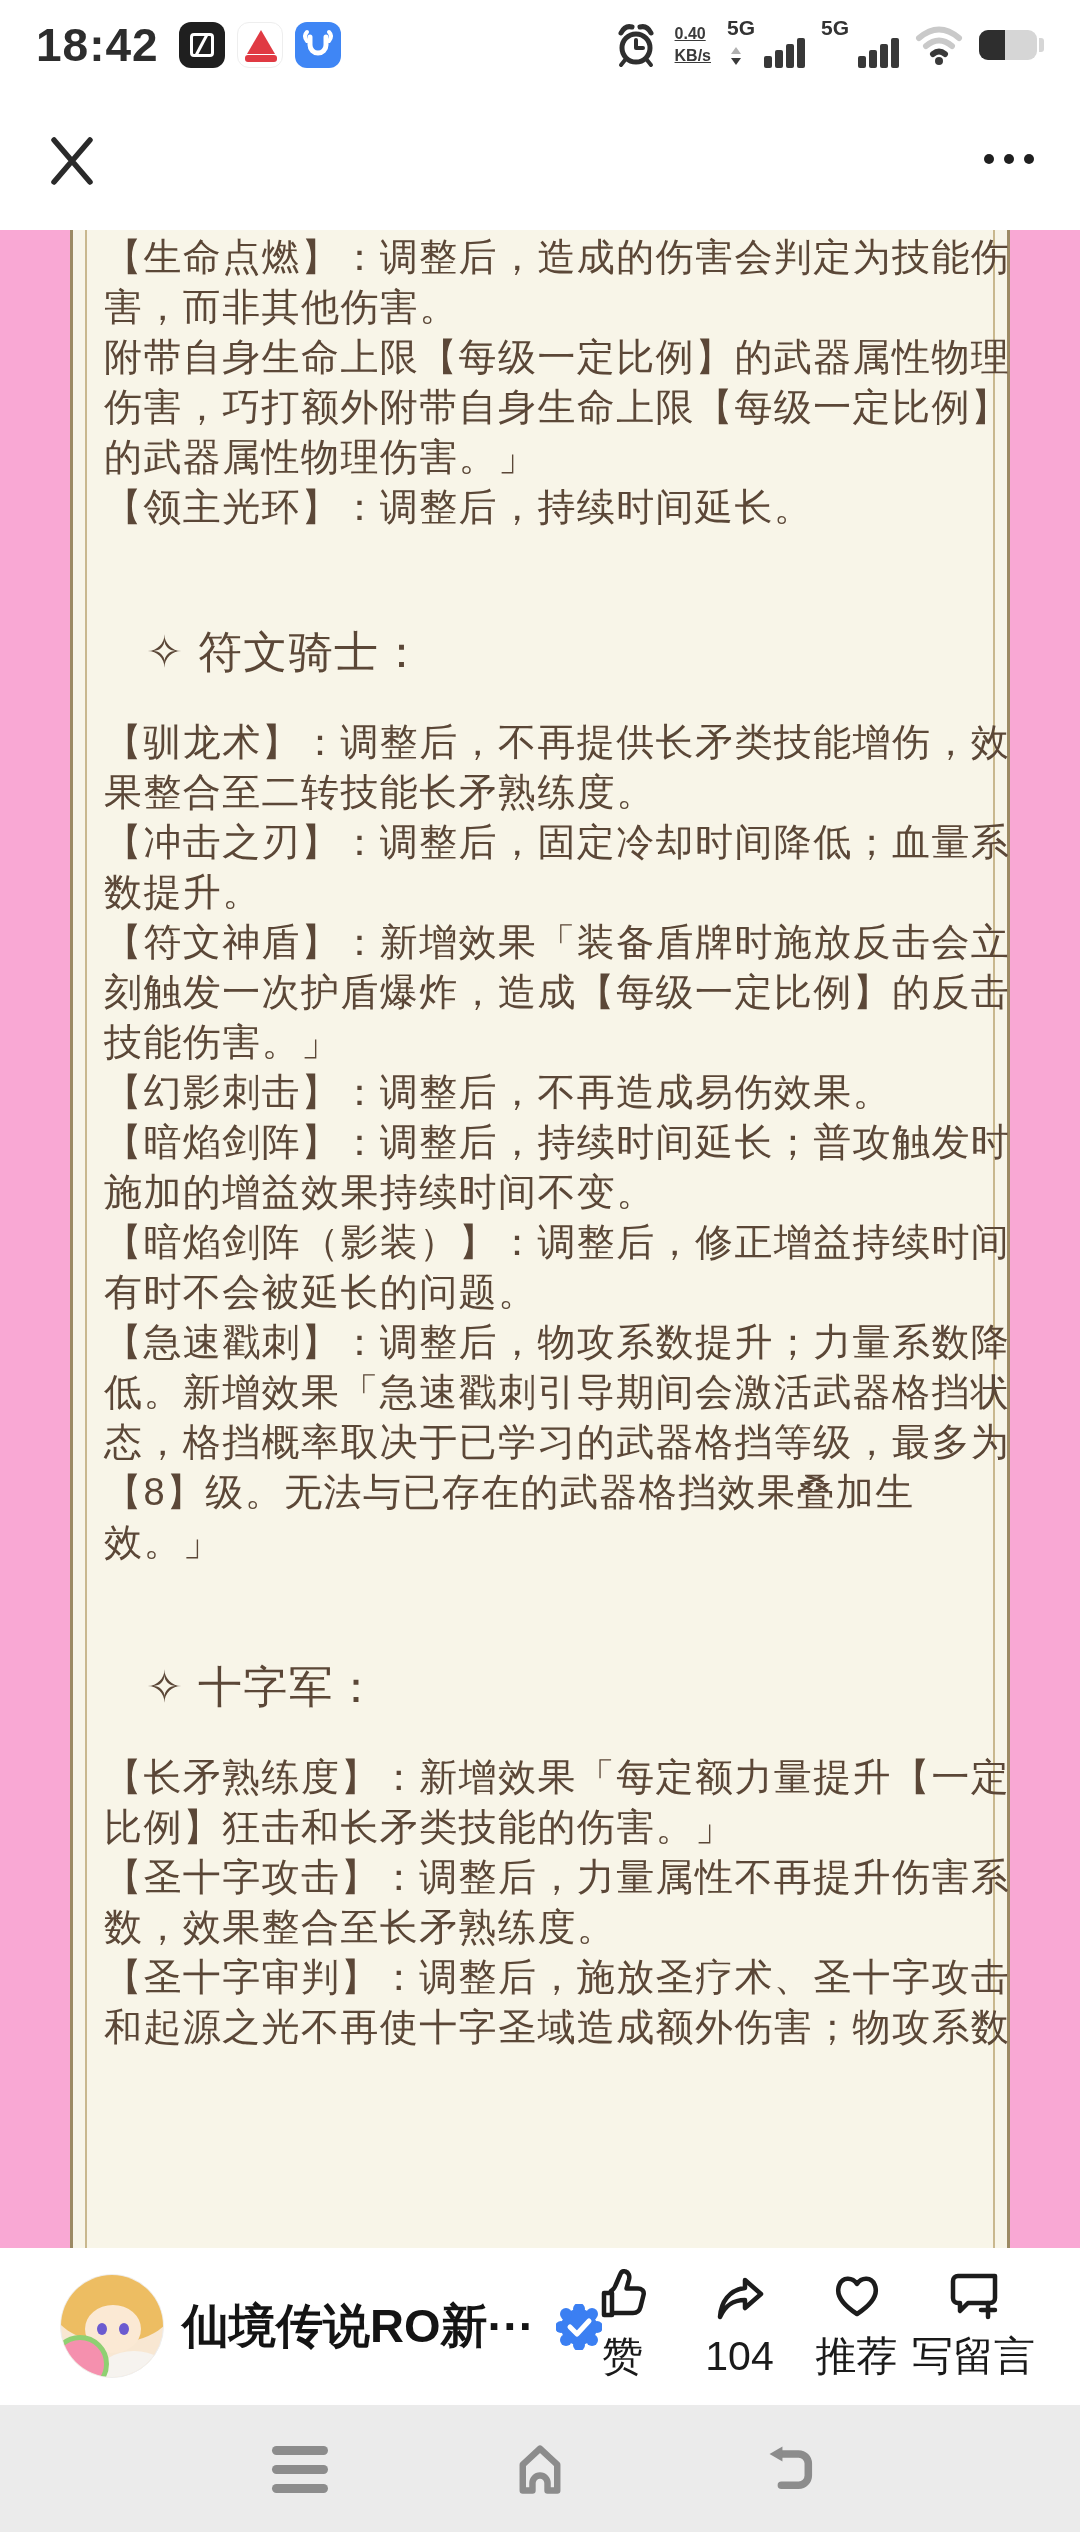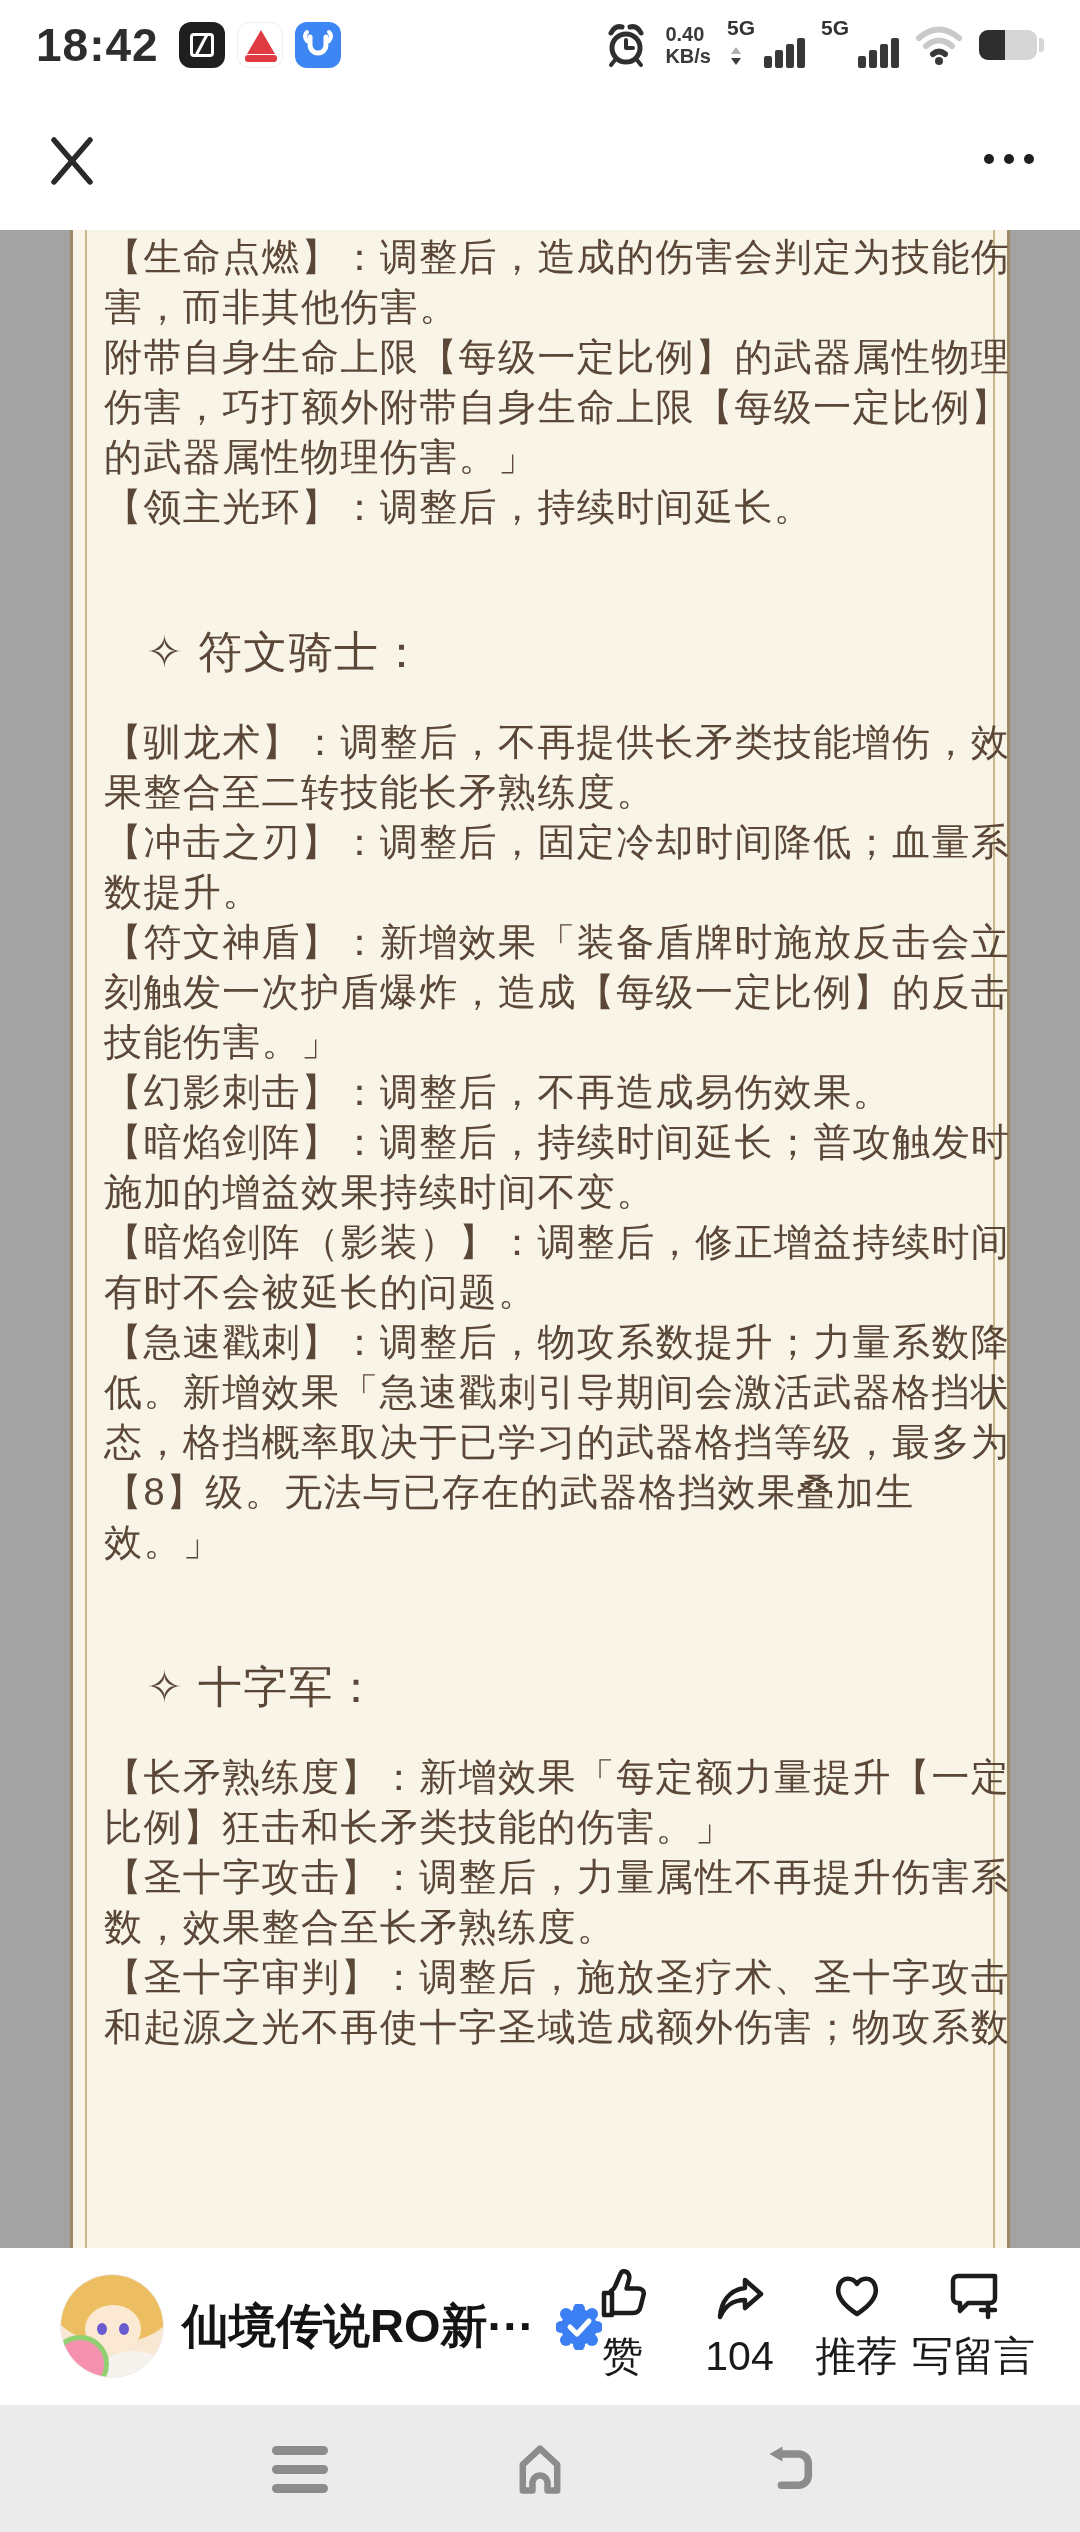--- a/index.html
+++ b/index.html
@@ -18,40 +18,40 @@
   .app-ic.black { background:#1f1f1f; }
   .app-ic.black .inner-sq { position:absolute; left:11px; top:11px; width:24px; height:24px;
     border:3px solid #fff; border-radius:4px; }
   .app-ic.black .slash { position:absolute; left:21px; top:12px; width:3px; height:22px; background:#fff; transform:rotate(28deg); }
   .app-ic.white { background:#ffffff; border:1px solid #eee; }
   .app-ic.white .tri { position:absolute; left:9px; top:7px; width:0; height:0;
     border-left:14px solid transparent; border-right:14px solid transparent; border-bottom:24px solid #e03a43; }
   .app-ic.white .band { position:absolute; left:7px; bottom:5px; width:32px; height:7px; background:#e03a43; border-radius:3px; }
   .app-ic.blue { background:#3f86f5; }
   .sb-right { margin-left:auto; display:flex; align-items:center; gap:16px; }
-  .sb-speed { font-size:20px; line-height:22px; font-weight:700; color:#3a3a3a; text-align:left; }
+  .sb-speed { font-size:16px; line-height:22px; font-weight:700; color:#3a3a3a; text-align:left;text-decoration:underline; }
   .sim { position:relative; width:78px; height:58px;text-decoration:underline; }
   .sim .sim-label { position:absolute; top:0; left:0; font-size:21px; font-weight:700; color:#333; }
   .sim .bars { position:absolute; bottom:6px; right:0; display:flex; align-items:flex-end; gap:3px; }
   .sim .bars i { display:block; width:8px; background:#383838; border-radius:2px; }
   .sim .arrows { position:absolute; bottom:8px; left:2px; }
   .battery { position:relative; width:58px; height:30px; border-radius:9px; background:#d6d6d6; overflow:hidden; }
   .battery .fill { position:absolute; left:0; top:0; bottom:0; width:26px; background:#2e2e2e; }
   .battery-nub { width:5px; height:14px; background:#d6d6d6; border-radius:0 3px 3px 0; margin-left:2px; }
   .bat-wrap { display:flex; align-items:center; }
 
   
   .page-header { position:absolute; top:90px; left:0; width:1080px; height:140px; background:#ffffff; }
   .close-btn { position:absolute; left:42px; top:40px; width:60px; height:60px; cursor:pointer; }
   .more-btn { position:absolute; right:40px; top:58px; display:flex; gap:10px; cursor:pointer; padding:6px; }
   .more-btn i { width:10px; height:10px; border-radius:50%; background:#1f1f1f; }
 
   
   .article { position:absolute; top:230px; left:0; width:1080px; height:2018px;
-    background:#a3a3a3; overflow:hidden; }
+    background:#f9a8d4; overflow:hidden; }
   .card-outer { position:absolute; left:70px; right:70px; top:-4px; bottom:-4px;
     border-left:3px solid #9c8a64; border-right:3px solid #9c8a64; background:#f8f5e8; }
   .card-inner { position:absolute; left:12px; right:12px; top:0; bottom:0;
     border-left:2px solid #c9b88e; border-right:2px solid #c9b88e; }
   .article-text { position:absolute; left:104px; top:2px; width:880px; }
   .text-line { font-size:38px; line-height:50px; letter-spacing:1.4px; color:#5b4737; white-space:nowrap; }
   .section-heading { font-size:44px; line-height:50px; letter-spacing:1.4px; color:#5b4737;
     padding-left:42px; margin-top:95px; margin-bottom:40px; white-space:nowrap; }
 
   

